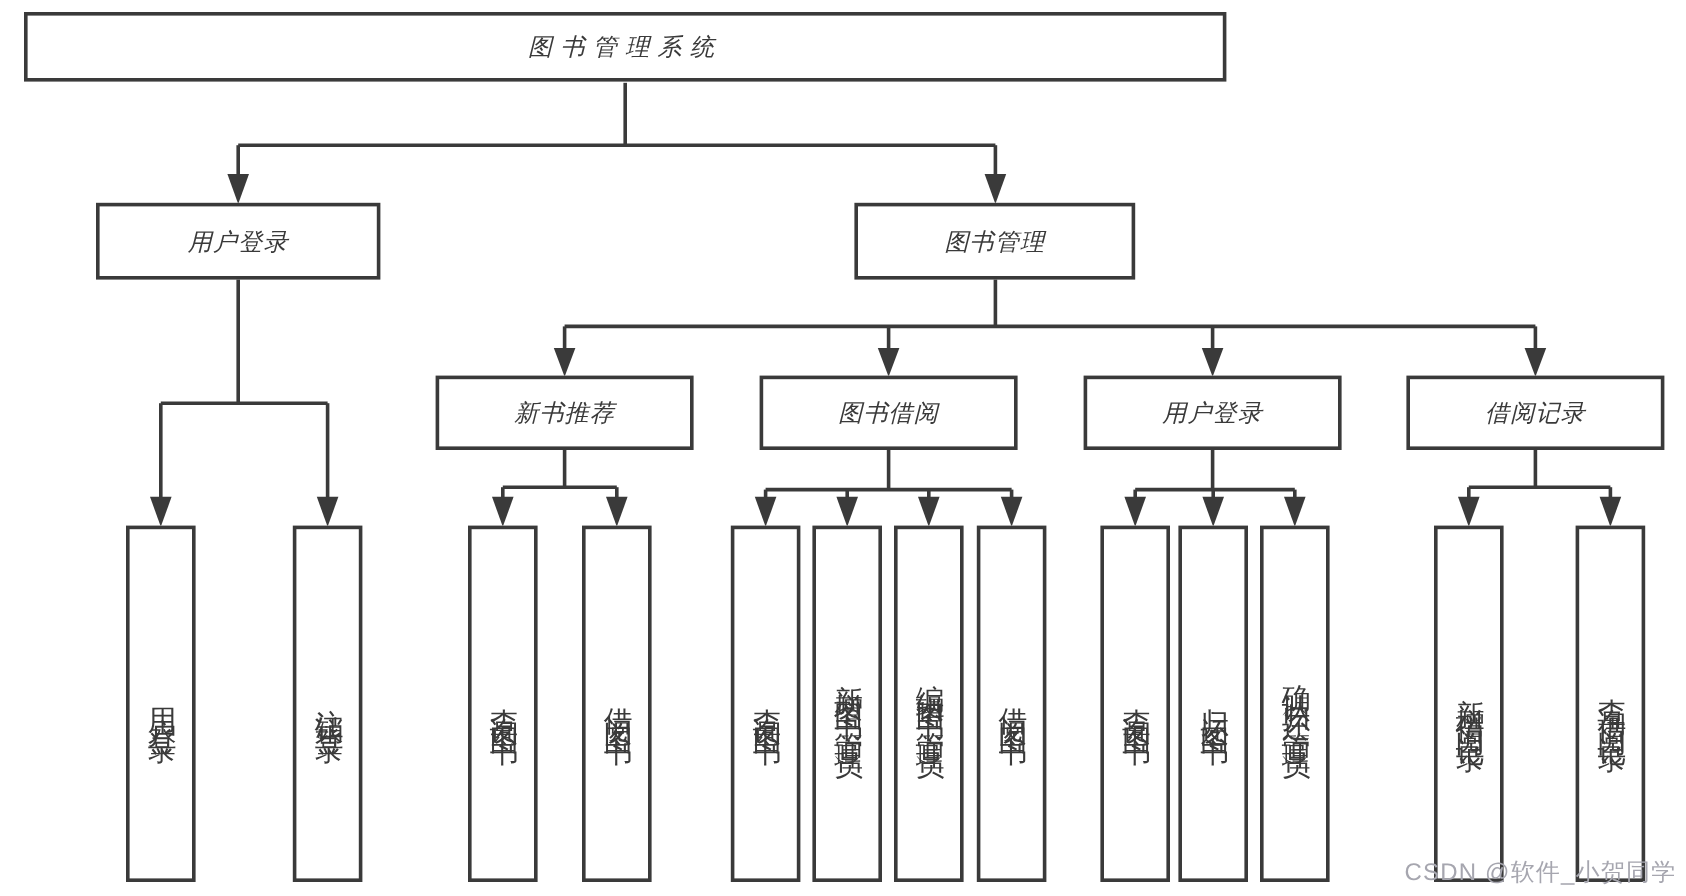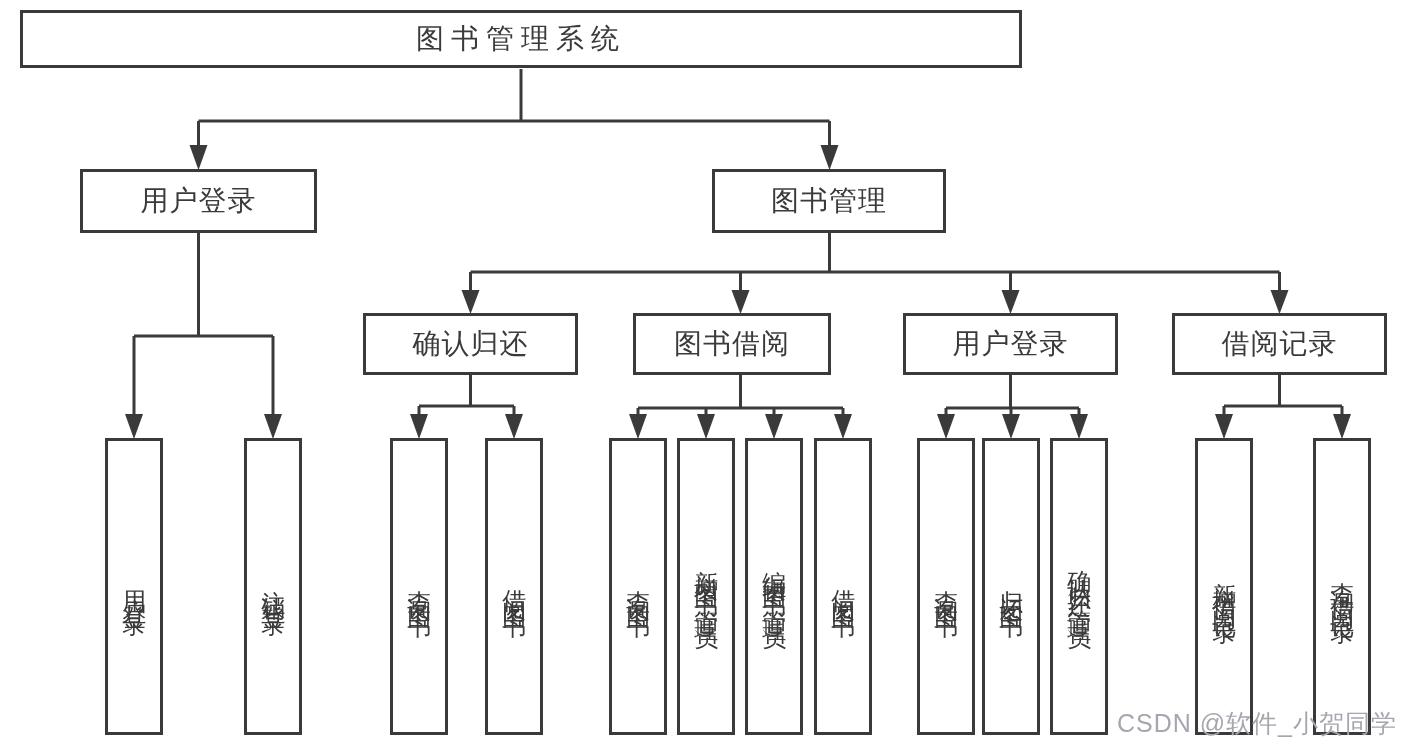--- a/index.html
+++ b/index.html
@@ -24,38 +24,39 @@
     position: absolute;
     box-sizing: border-box;
     background: #ffffff;
     border: 3px solid #3a3a3a;
     display: flex;
     align-items: center;
     justify-content: center;
     z-index: 2;
   }
   .hbox span {
-    font-size: 28px;
+    font-size: 20px;
     letter-spacing: 1px;
     white-space: nowrap;
+    font-style: italic;
   }
   .rootbox span { letter-spacing: 7px; }
   .vbox span {
     writing-mode: vertical-rl;
     text-orientation: mixed;
     font-size: 24px;
     line-height: 1.1;
     letter-spacing: 8px;
     white-space: nowrap;
   }
   .watermark {
     position: absolute;
     right: 8px;
     bottom: 7px;
-    font-size: 25px;
+    font-size: 20px;
     letter-spacing: 1px;
     color: #a6a6af;
     z-index: 3;
     white-space: nowrap;
   }
 </style>
 </head>
 <body>
 
 <div class="stage">
@@ -128,23 +129,23 @@
   </div>
 
   <div class="box hbox" style="left:80px; top:169px; width:237px; height:64px;">
     <span>用户登录</span>
   </div>
   <div class="box hbox" style="left:712px; top:169px; width:234px; height:64px;">
     <span>图书管理</span>
   </div>
 
   <div class="box hbox" style="left:363px; top:313px; width:215px; height:62px;">
-    <span>确认归还</span>
+    <span>新书推荐</span>
   </div>
-  <div class="box hbox" style="left:633px; top:313px; width:198px; height:62px;">
+  <div class="box hbox" style="left:633px; top:313px; width:215px; height:62px;">
     <span>图书借阅</span>
   </div>
   <div class="box hbox" style="left:903px; top:313px; width:215px; height:62px;">
     <span>用户登录</span>
   </div>
   <div class="box hbox" style="left:1172px; top:313px; width:215px; height:62px;">
     <span>借阅记录</span>
   </div>
 
   <div class="box vbox" style="left:105px; top:438px; width:58px; height:297px;">

